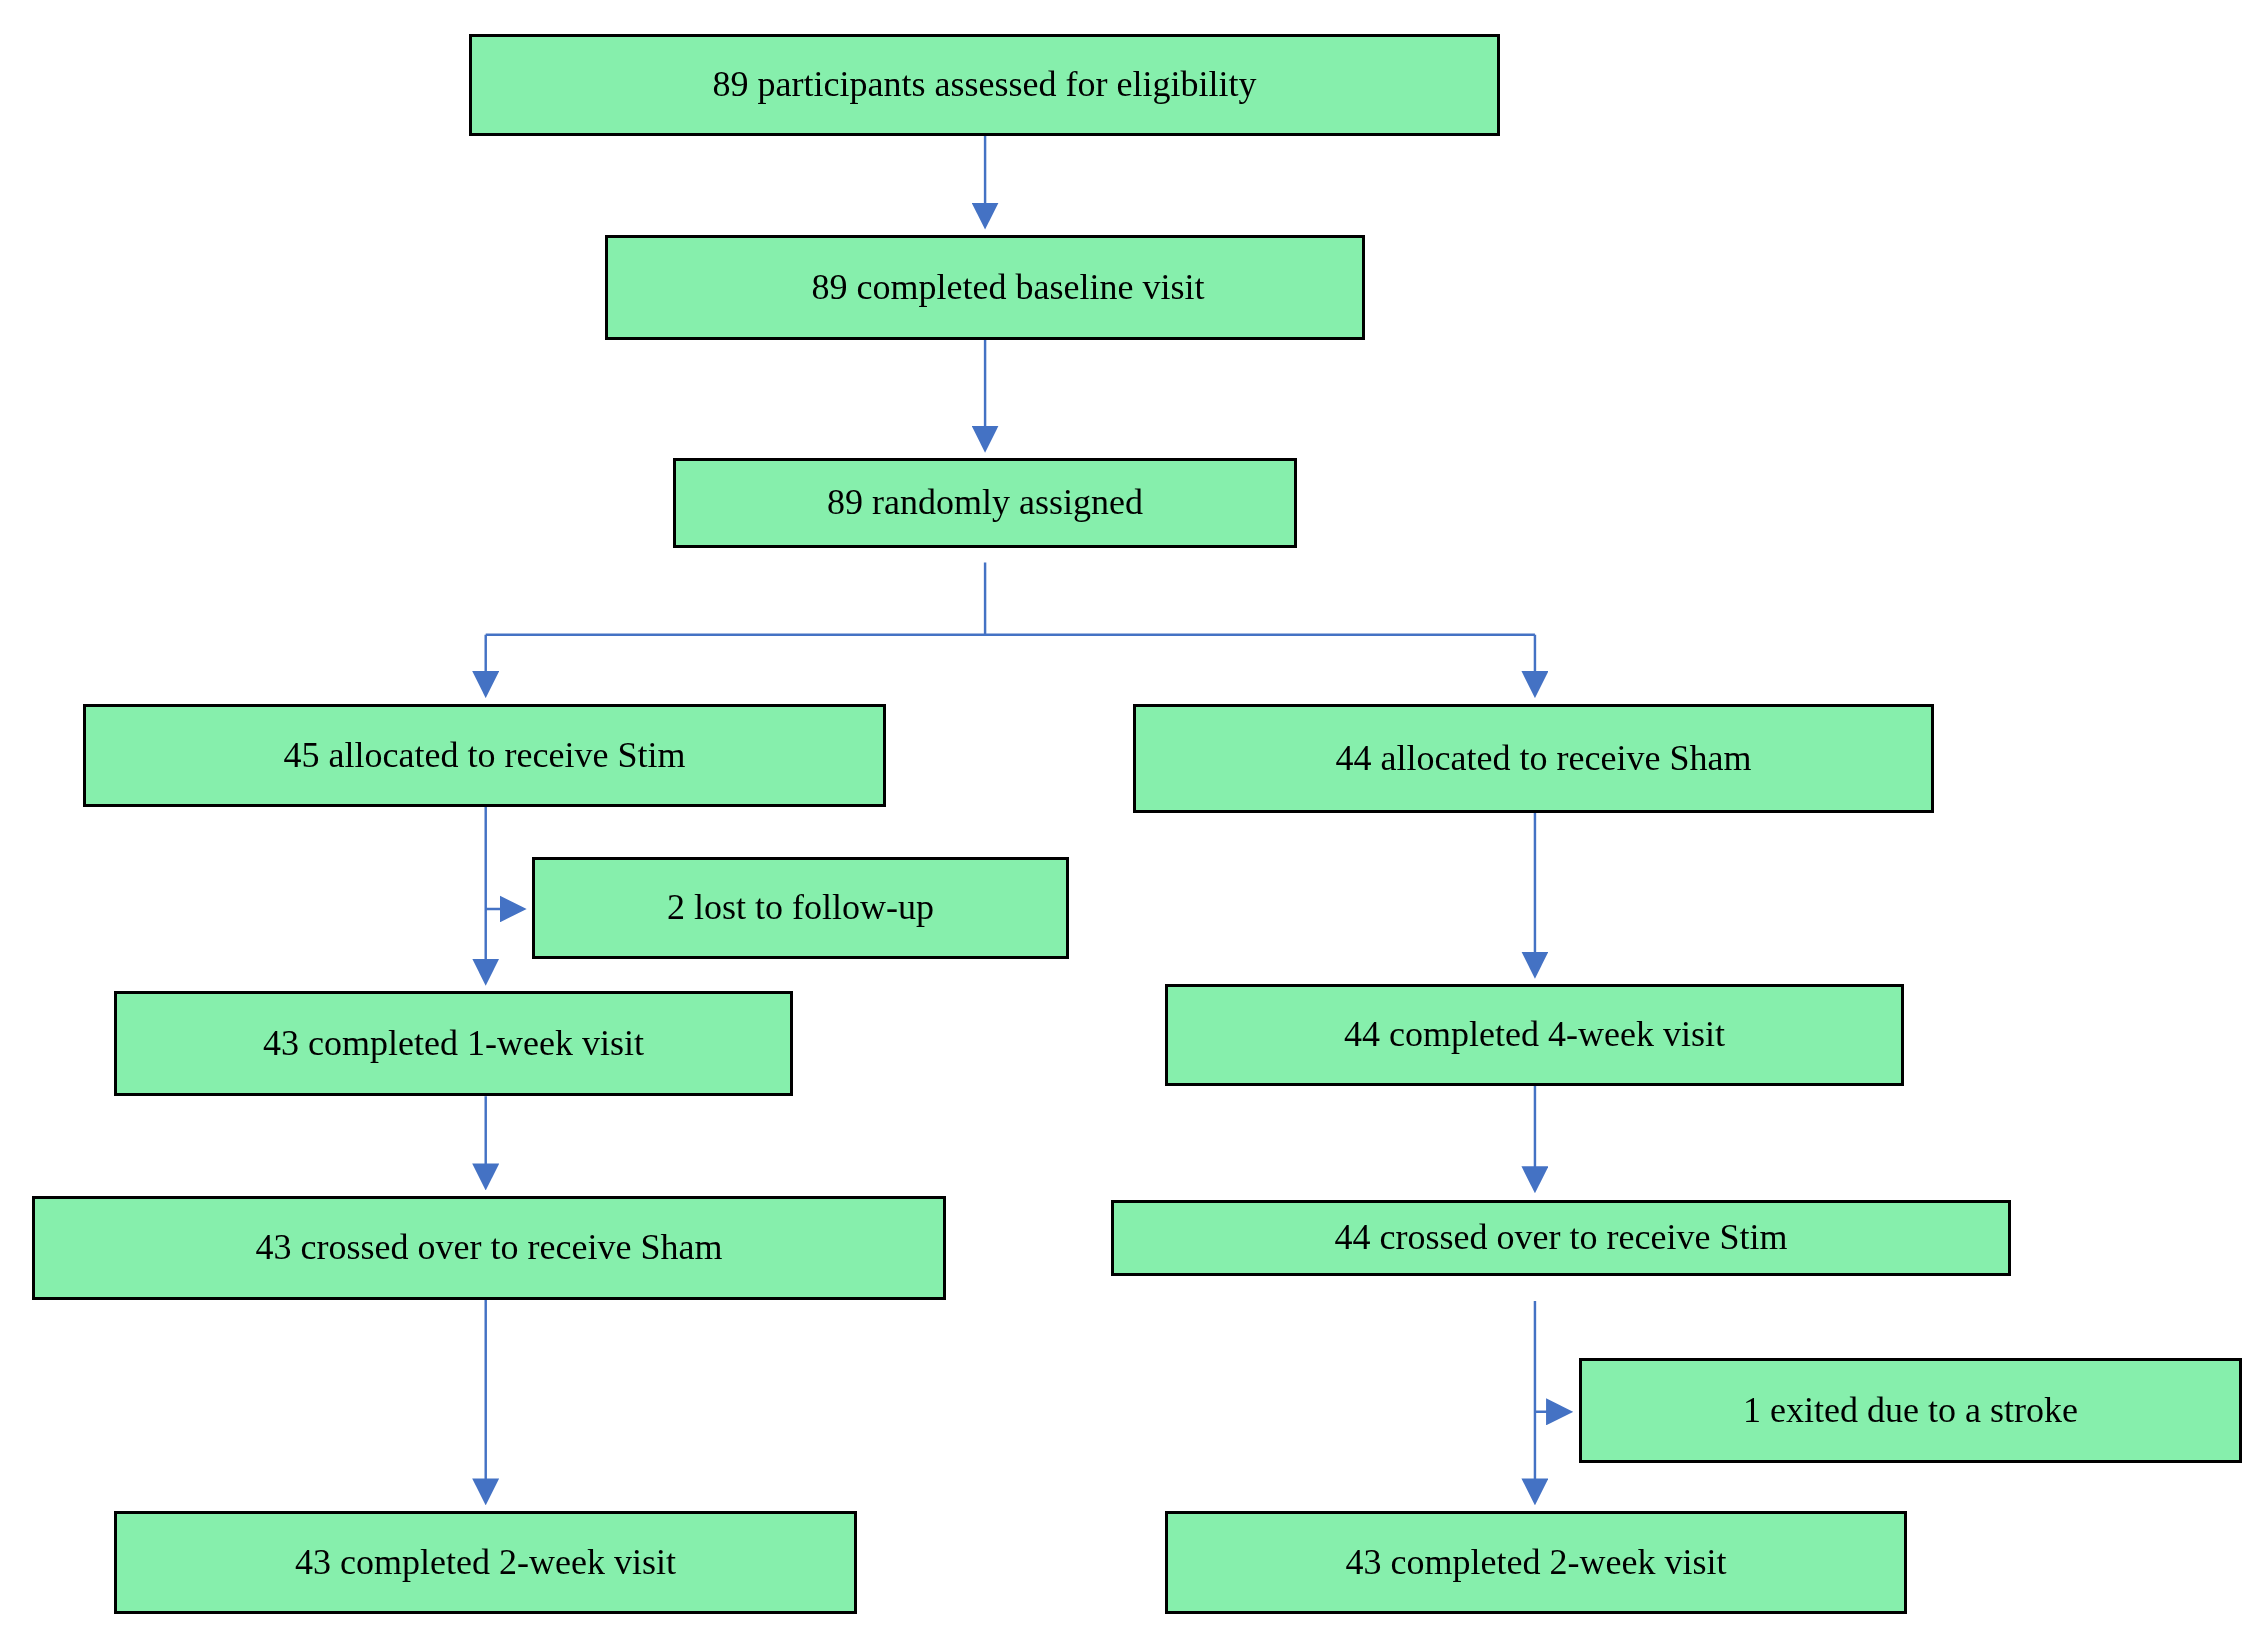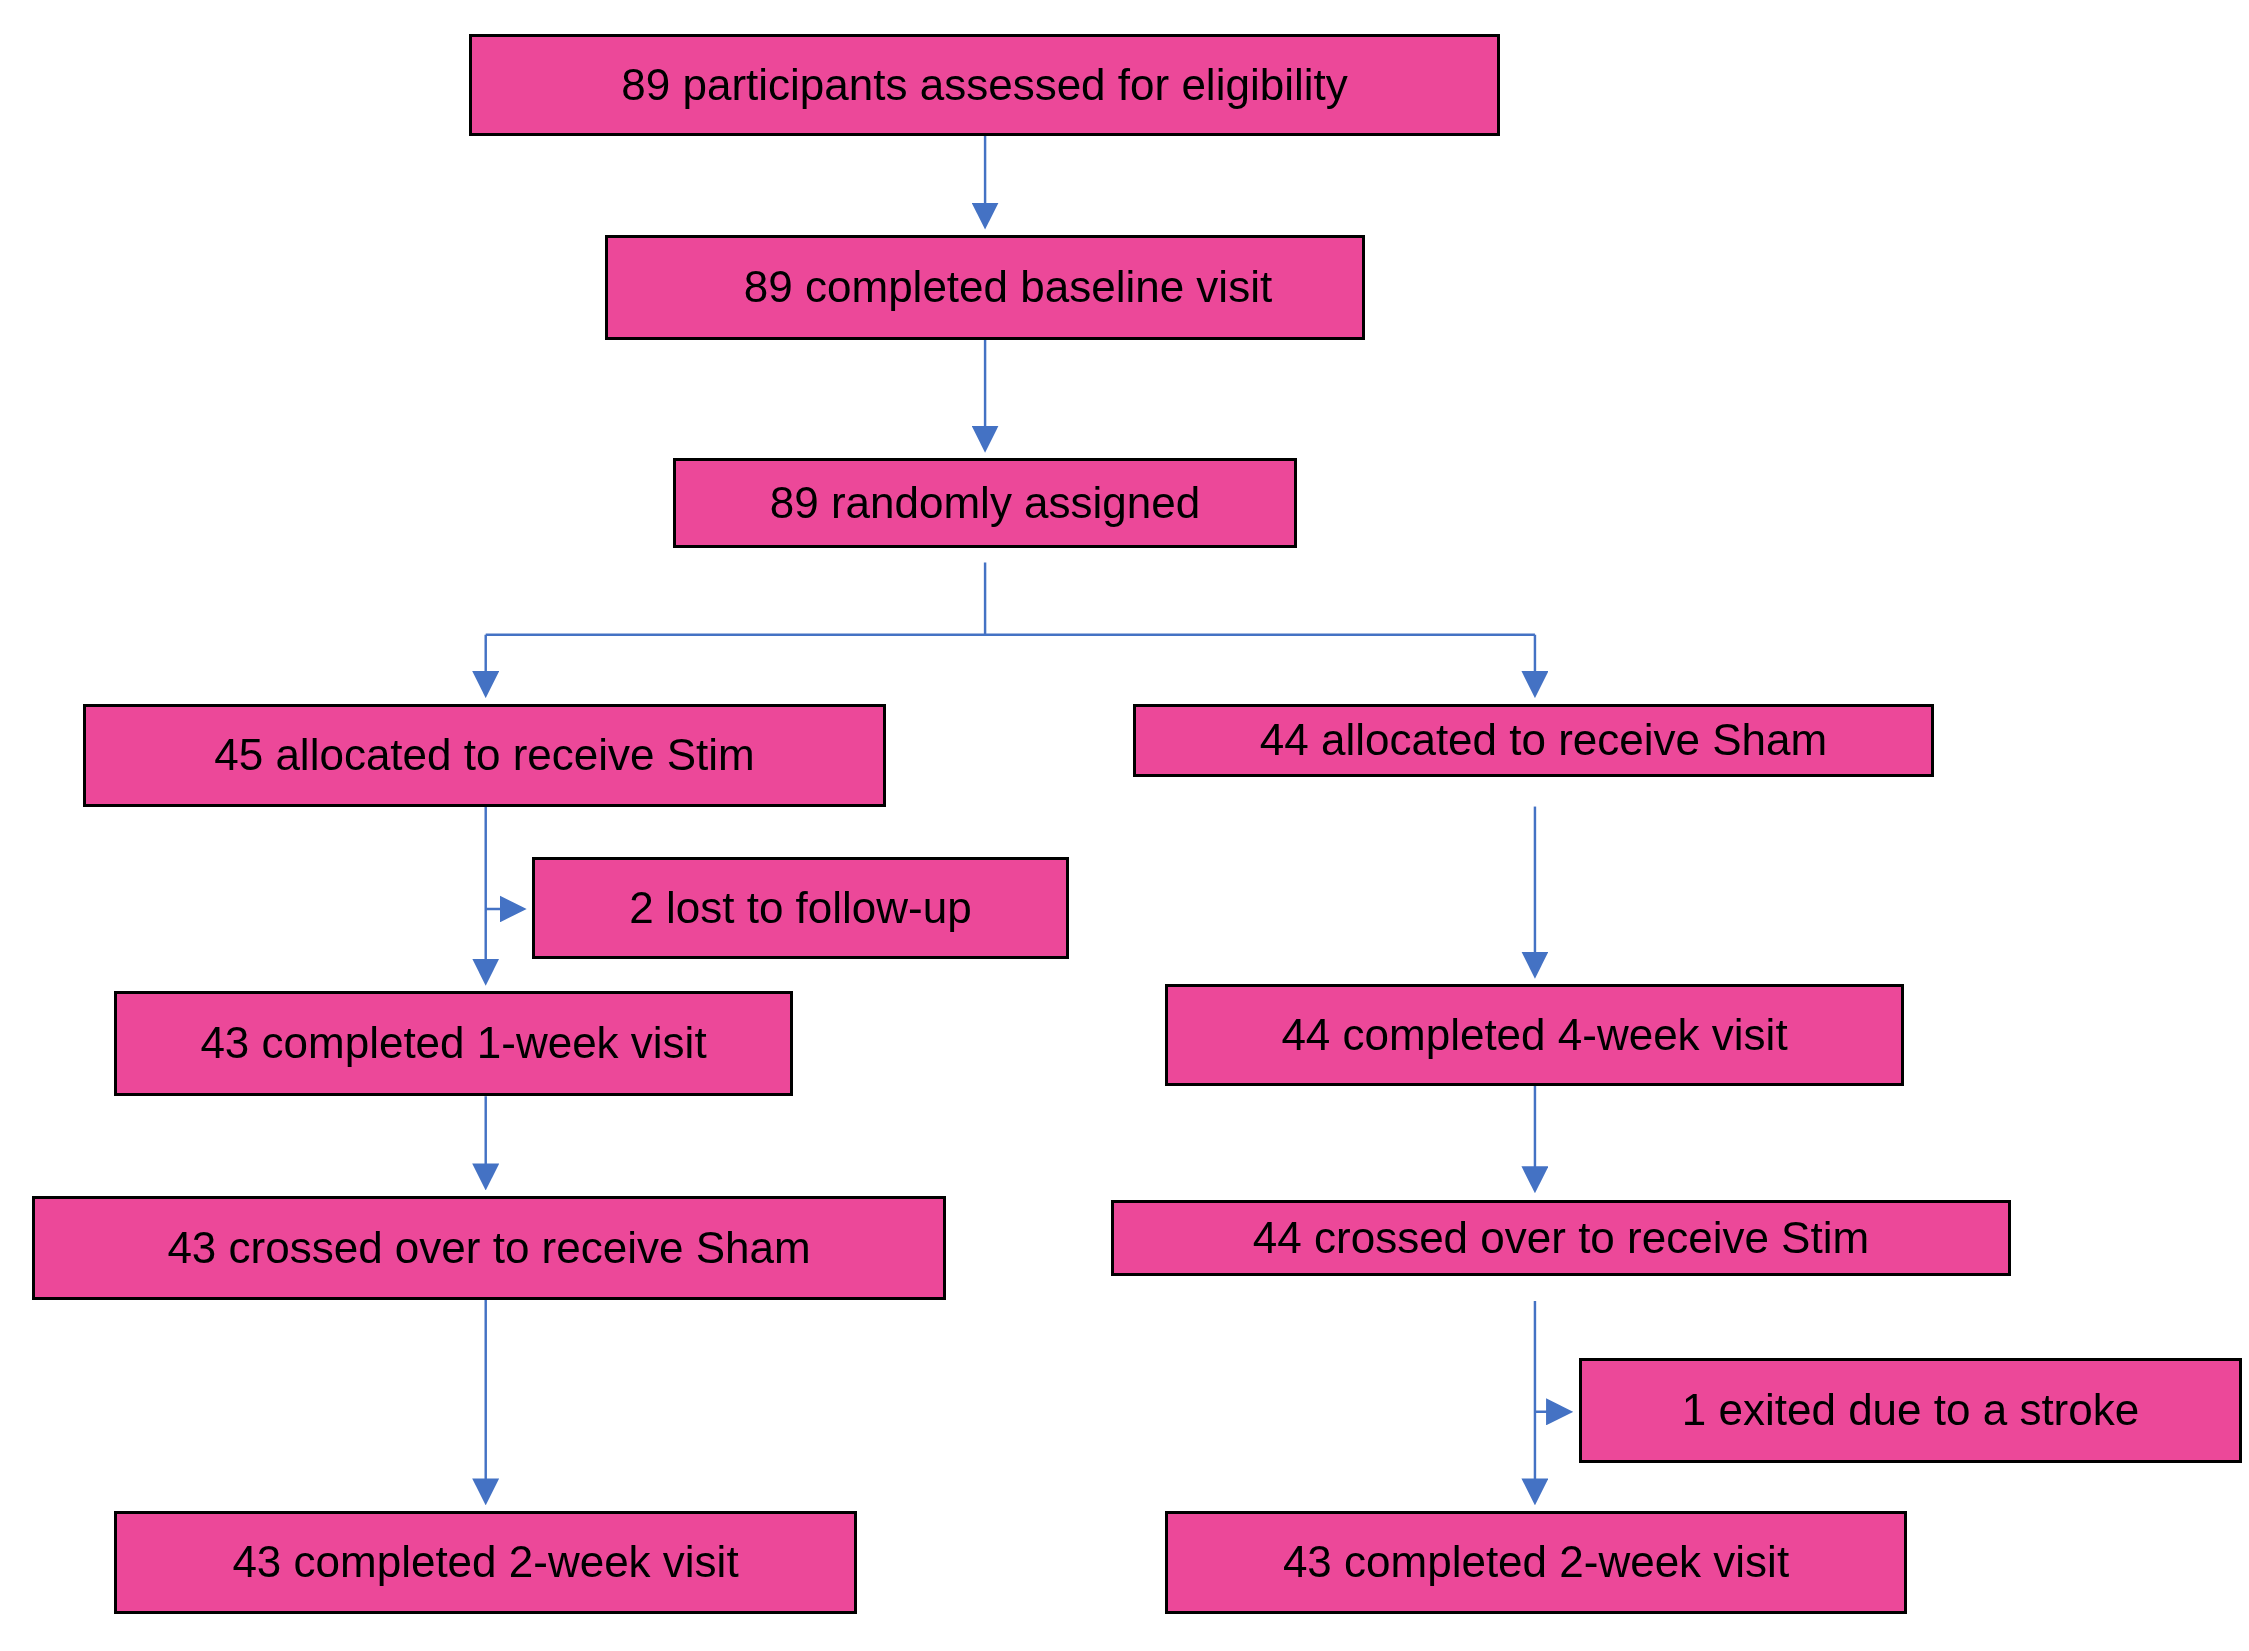--- a/index.html
+++ b/index.html
@@ -19,37 +19,38 @@
     position: absolute;
     left: 0;
     top: 0;
     width: 2250px;
     height: 1651px;
     pointer-events: none;
   }
   .node {
     position: absolute;
     box-sizing: border-box;
-    background: #ec4899;
+    background: #86efac;
     border: 3.5px solid var(--border-color, #000000);
     display: flex;
     align-items: center;
     justify-content: center;
-    font-size: 44px;
+    font-size: 36px;
     line-height: 1.1;
     color: #000000;
     white-space: nowrap;
     text-align: center;
+    font-family: Liberation Serif, serif;
   }
   
   .n-assessed   { left:  469px; top:   34px; width: 1031px; height: 102px; }
   .n-baseline   { left:  605px; top:  235px; width: 760px; height: 105px; padding-left: 46px; }
   .n-randomized { left:  673px; top:  458px; width:  624px; height: 90px; }
   .n-stim-alloc { left:  83px; top: 704px; width: 803px; height: 103px; }
-  .n-sham-alloc { left: 1133px; top: 704px; width: 801px; height: 73px; padding-left: 20px; }
+  .n-sham-alloc { left: 1133px; top: 704px; width: 801px; height: 109px; padding-left: 20px; }
   .n-stim-lost  { left:  532px; top: 857px; width:  537px; height: 102px; }
   .n-stim-wk1   { left:  114px; top: 991px; width: 679px; height: 105px; }
   .n-sham-wk1   { left: 1165px; top: 984px; width: 739px; height: 102px; }
   .n-stim-cross { left:   32px; top: 1196px; width: 914px; height: 104px; }
   .n-sham-cross { left: 1085px; top: 1200px; width: 900px; height: 76px; margin-left: 26px; }
   .n-sham-exit  { left: 1579px; top: 1358px; width:  663px; height: 105px; }
   .n-stim-wk2   { left:  114px; top: 1511px; width: 743px; height: 103px; }
   .n-sham-wk2   { left: 1165px; top: 1511px; width: 742px; height: 103px; }
 </style>
 </head>

